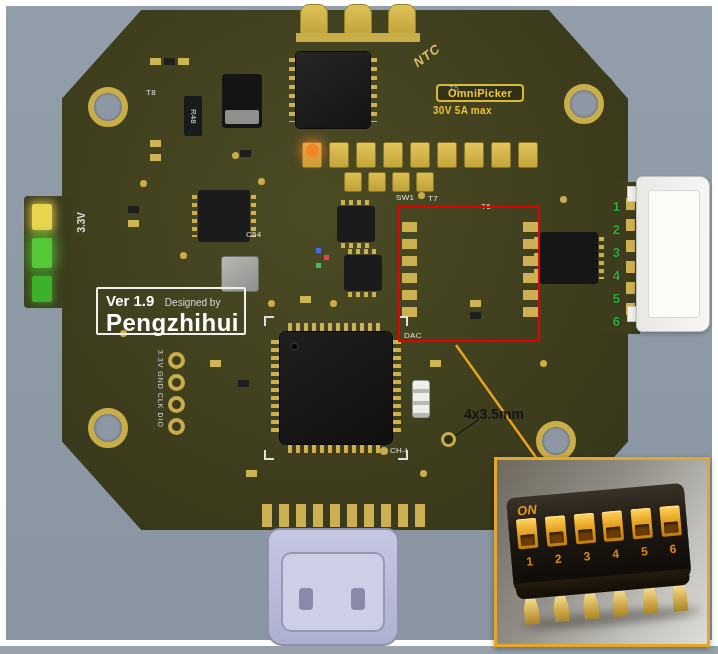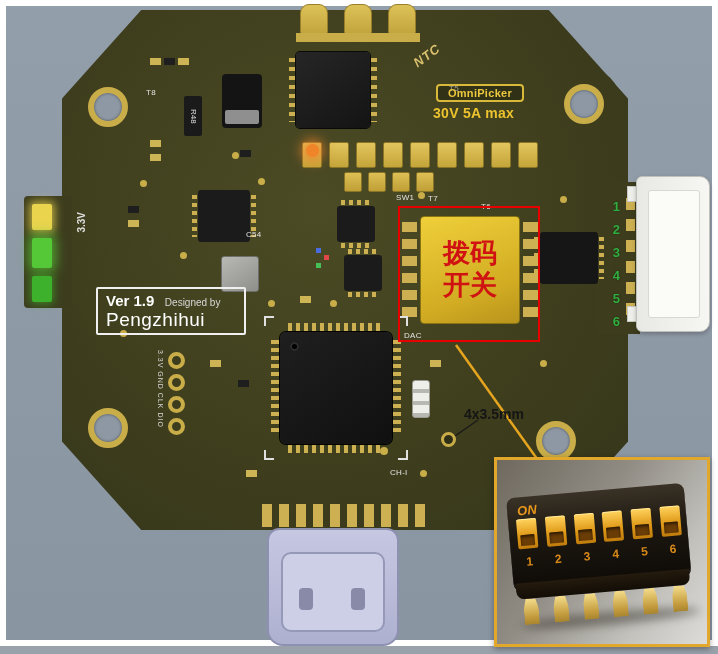--- a/index.html
+++ b/index.html
@@ -135,35 +135,35 @@
   #ledY{top:204px;height:26px;background:#ead44e;box-shadow:0 0 9px 3px rgba(234,212,78,.7);}
   #ledG1{top:238px;height:30px;background:#55c838;box-shadow:0 0 11px 4px rgba(85,200,56,.7);}
   #ledG2{top:276px;height:26px;background:#3db02c;box-shadow:0 0 8px 2px rgba(61,176,44,.6);}
   #v33{left:76px;top:212px;writing-mode:vertical-rl;transform:rotate(180deg);color:#e0e0e0;
        font-size:10px;font-weight:bold;}
 
   
   .lbl{color:#e2e2e2;font-size:8px;letter-spacing:.3px;}
   #t8{left:146px;top:88px;} #t5{left:449px;top:84px;} #sw1{left:396px;top:193px;}
   #t7{left:428px;top:194px;} #t6{left:481px;top:202px;} #c54{left:246px;top:230px;}
-  #dac{left:404px;top:331px;} #ch1{left:390px;top:468px;}
+  #dac{left:404px;top:331px;} #ch1{left:390px;top:446px;}
   #ch1pad{left:380px;top:447px;width:8px;height:8px;border-radius:50%;background:#c9ad49;}
   #ntc{left:412px;top:48px;transform:rotate(-36deg);color:#d8bf6e;font-weight:bold;font-style:italic;
        font-size:13px;letter-spacing:1px;}
 
   #badge{left:436px;top:84px;width:88px;height:18px;border:2px solid #d8b93a;border-radius:4px;
          background:rgba(20,20,8,.35);color:#ecc83e;font-size:11px;font-weight:bold;text-align:center;
          line-height:14px;letter-spacing:.3px;}
-  #rating{left:433px;top:105px;color:#ecc32e;font-weight:bold;font-size:14px;letter-spacing:.3px;text-align:center;}
+  #rating{left:433px;top:105px;color:#ecc32e;font-weight:bold;font-size:10px;letter-spacing:.3px;text-align:center;}
 
   #verbox{left:96px;top:287px;width:150px;height:48px;border:2px solid #f0f0f0;border-radius:2px;
           padding:3px 8px;color:#ffffff;}
   #ver{font-weight:bold;font-size:15px;}
   #designedby{font-size:10px;color:#d8d8d8;margin-left:6px;}
-  #author{font-weight:normal;font-size:19px;letter-spacing:.5px;line-height:1.1;}
+  #author{font-weight:bold;font-size:24px;letter-spacing:.5px;line-height:1.1;}
 
   
   #vias{left:0;top:0;width:7px;height:7px;border-radius:50%;background:transparent;box-shadow:
     232px 152px 0 #c9ad49,258px 178px 0 #c9ad49,180px 252px 0 #c9ad49,268px 300px 0 #c9ad49,
     418px 192px 0 #c9ad49,476px 160px 0 #c9ad49,560px 196px 0 #c9ad49,420px 470px 0 #c9ad49,
     330px 300px 0 #c9ad49,140px 180px 0 #c9ad49,120px 330px 0 #c9ad49,540px 360px 0 #c9ad49;}
   #smds{left:0;top:0;width:11px;height:7px;background:transparent;box-shadow:
     150px 140px 0 #cdb455,150px 154px 0 #cdb455,128px 206px 0 #1e1e1e,128px 220px 0 #cdb455,
     240px 150px 0 #1e1e1e,470px 300px 0 #cdb455,470px 312px 0 #1e1e1e,246px 470px 0 #cdb455,
     300px 296px 0 #cdb455,210px 360px 0 #cdb455,238px 380px 0 #1e1e1e,430px 360px 0 #cdb455,
@@ -250,24 +250,20 @@
   </div>
   <div id="ledOrange" class="abs"></div>
   <div id="chipL" class="abs"></div>
   <div id="chipA" class="abs chipSmall"></div>
   <div id="chipB" class="abs chipSmall"></div>
   <div id="metal" class="abs"></div>
   <div id="dots" class="abs"></div>
 
   <div id="dipPadsL" class="abs"></div>
   <div id="dipPadsR" class="abs"></div>
-  <div id="dip" class="abs">
-    <div class="dipline">拨码</div>
-    <div class="dipline">开关</div>
-  </div>
   <div id="chipR" class="abs"></div>
 
   <div id="connPads" class="abs"></div>
   <div id="connTabA" class="abs connTab"></div>
   <div id="connTabB" class="abs connTab"></div>
   <div id="conn" class="abs"></div>
   <div id="connInner" class="abs"></div>
   <div id="pinNums" class="abs">
     <span>1</span>
     <span>2</span>

